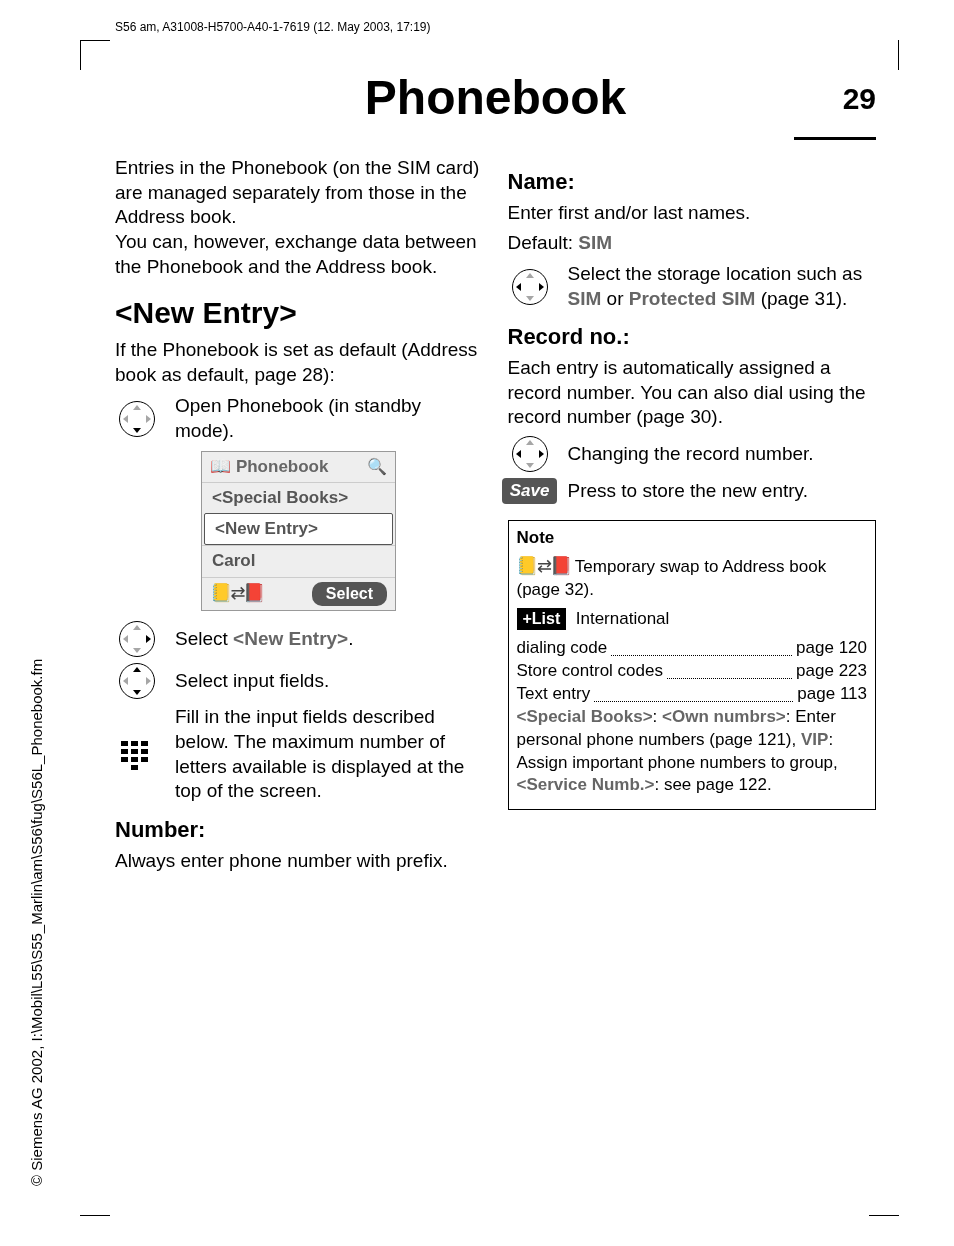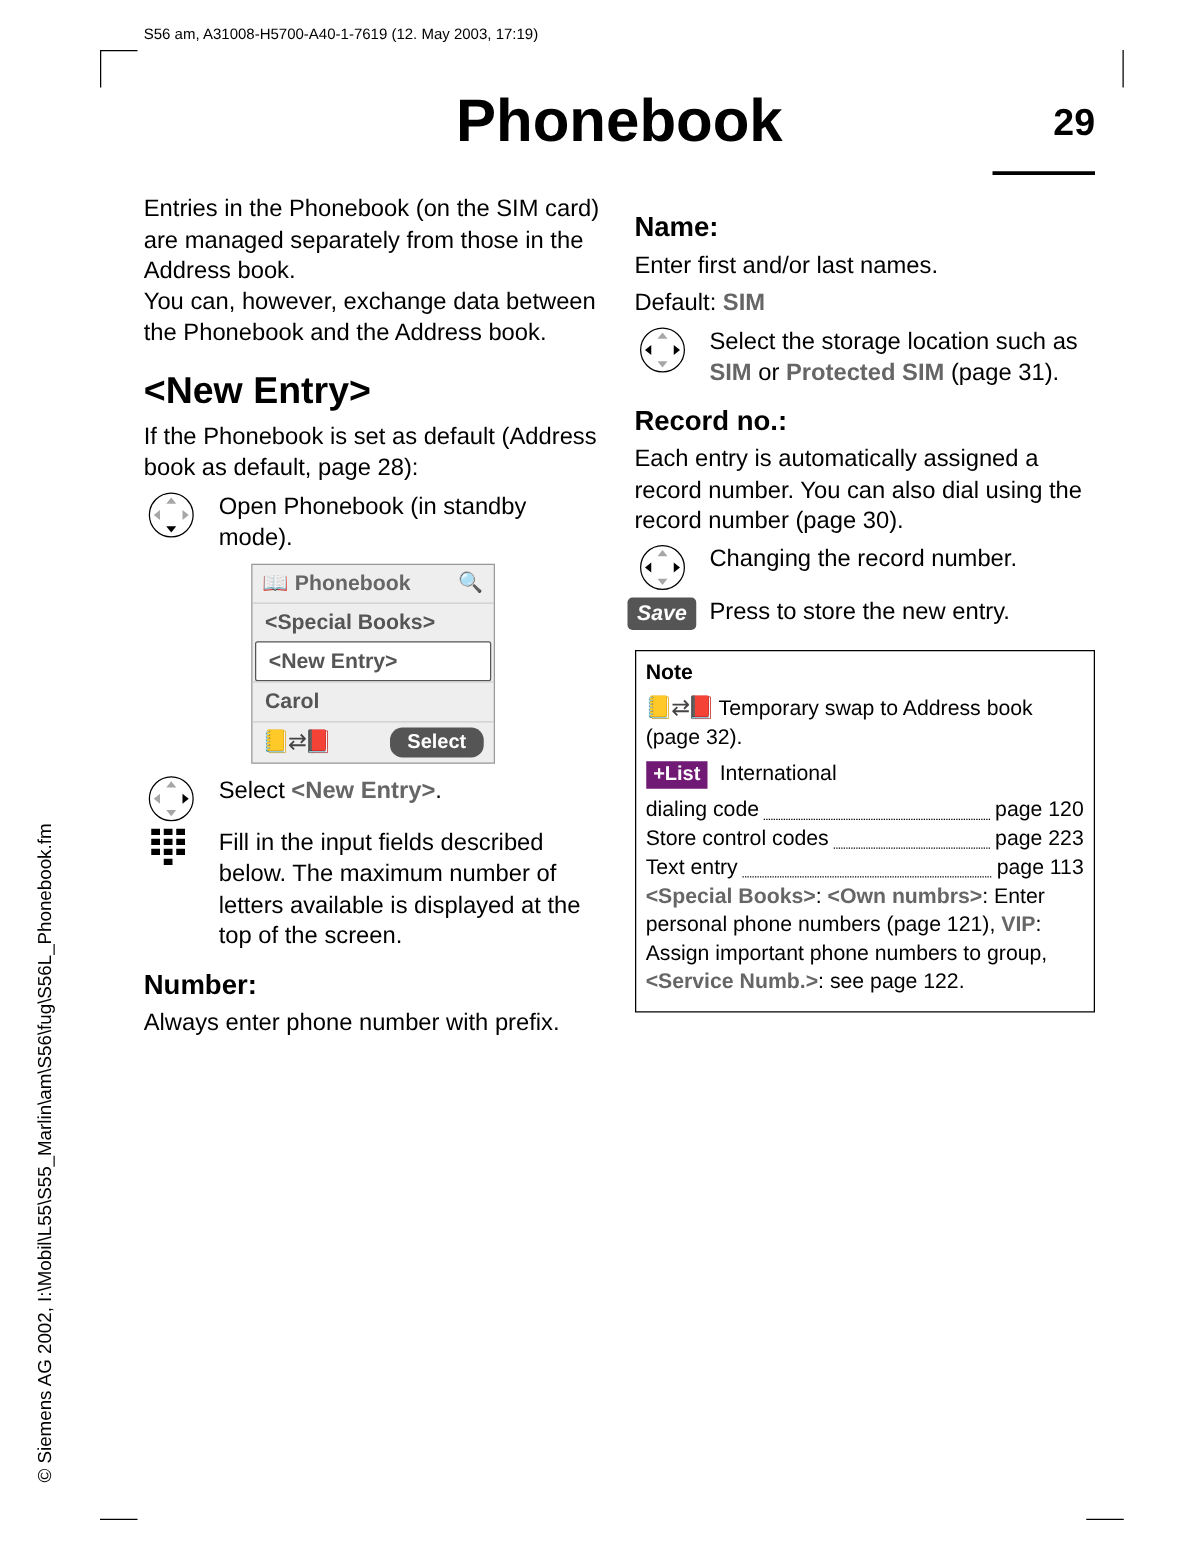--- a/index.html
+++ b/index.html
@@ -68,21 +68,21 @@
   }
   .columns {
     display: flex;
     gap: 24px;
   }
   .col { flex: 1; font-size: 19px; line-height: 1.3; }
   .col p { margin-bottom: 6px; }
   h2 { font-size: 30px; font-weight: bold; margin: 14px 0 6px 0; }
   h3 { font-size: 22px; font-weight: bold; margin: 12px 0 4px 0; }
 
-  .icon-row { display: flex; align-items: flex-start; gap: 16px; margin: 6px 0; }
+  .icon-row { display: flex; align-items: center; gap: 16px; margin: 6px 0; }
   .icon-cell { width: 44px; display: flex; justify-content: center; flex-shrink: 0; font-style: italic; }
   .icon-text { flex: 1; }
 
   .dpad {
     width: 36px; height: 36px; border: 1.5px solid #000; border-radius: 50%;
     position: relative; display:inline-block;
   }
   .dpad::before, .dpad::after { content:""; position:absolute; background:none; }
   .tri { width:0; height:0; position:absolute; }
   .tri-u { border-left:4px solid transparent; border-right:4px solid transparent; border-bottom:5px solid #000; top:3px; left:50%; margin-left:-4px;}
@@ -104,21 +104,21 @@
   }
   .ps-header { display:flex; justify-content:space-between; align-items:center; padding:4px 8px; color:#444; font-weight:bold;}
   .ps-row { padding:4px 10px; color:#555; font-weight:bold; border-top:1px solid #ccc;}
   .ps-row.sel { background:#fff; border:1.5px solid #555; border-radius:2px; margin:0 2px;}
   .ps-footer { display:flex; justify-content:space-between; align-items:center; padding:4px 8px; border-top:1px solid #ccc;}
   .softkey { background:#555; color:#fff; border-radius:10px; padding:2px 14px; font-weight:bold; font-size:16px;}
   .book-swap-icon { font-size:18px; letter-spacing:-2px; color:#444;}
   .search-icon { font-size:16px; color:#444; }
 
   .save-btn { background:#555; color:#fff; border-radius:4px; padding:2px 8px; font-weight:bold; display:inline-block; font-size:17px;}
-  .list-btn { background:#701a75; color:#fff; padding:0 6px; font-weight:bold; display:inline-block; font-size:16px;}
+  .list-btn { background:#000000; color:#fff; padding:0 6px; font-weight:bold; display:inline-block; font-size:16px;}
 
   .note-box { border:1.5px solid #000; padding:6px 8px; font-size:17px; margin-top:16px; line-height:1.35;}
   .note-box .nb-title { font-weight:bold; margin-bottom:4px;}
   .dotline { display:flex;justify-content:flex-end; }
   .dotline .lbl { white-space:nowrap; }
   .dotline .dots { flex:1; border-bottom:1.5px dotted #000; margin:0 4px 4px 4px; }
   .dotline .pg { white-space:nowrap; }
   .gray { color:#666; font-weight:bold; }
 </style>
 </head>
@@ -181,20 +181,31 @@
               <span class="tri tri-d outline"></span>
             <span class="tri tri-l outline"></span>
               <span class="tri tri-r"></span>
           </span>
         </div>
         <div class="icon-text">
           <span>Select </span><span class="gray">&lt;New Entry&gt;</span><span>.</span>
         </div>
       </div>
 
+      <div class="icon-row">
+        <div class="icon-cell">
+          <span class="dpad">
+            <span class="tri tri-u"></span>
+              <span class="tri tri-d"></span>
+            <span class="tri tri-l outline"></span>
+              <span class="tri tri-r outline"></span>
+          </span>
+        </div>
+        <div class="icon-text">Select input fields.</div>
+      </div>
 
       <div class="icon-row">
         <div class="icon-cell">
           <div class="keypad-icon">
             <span class="k1"></span>
               <span class="k2"></span>
               <span class="k3"></span>
             <span class="k4"></span>
               <span class="k5"></span>
               <span class="k6"></span>

